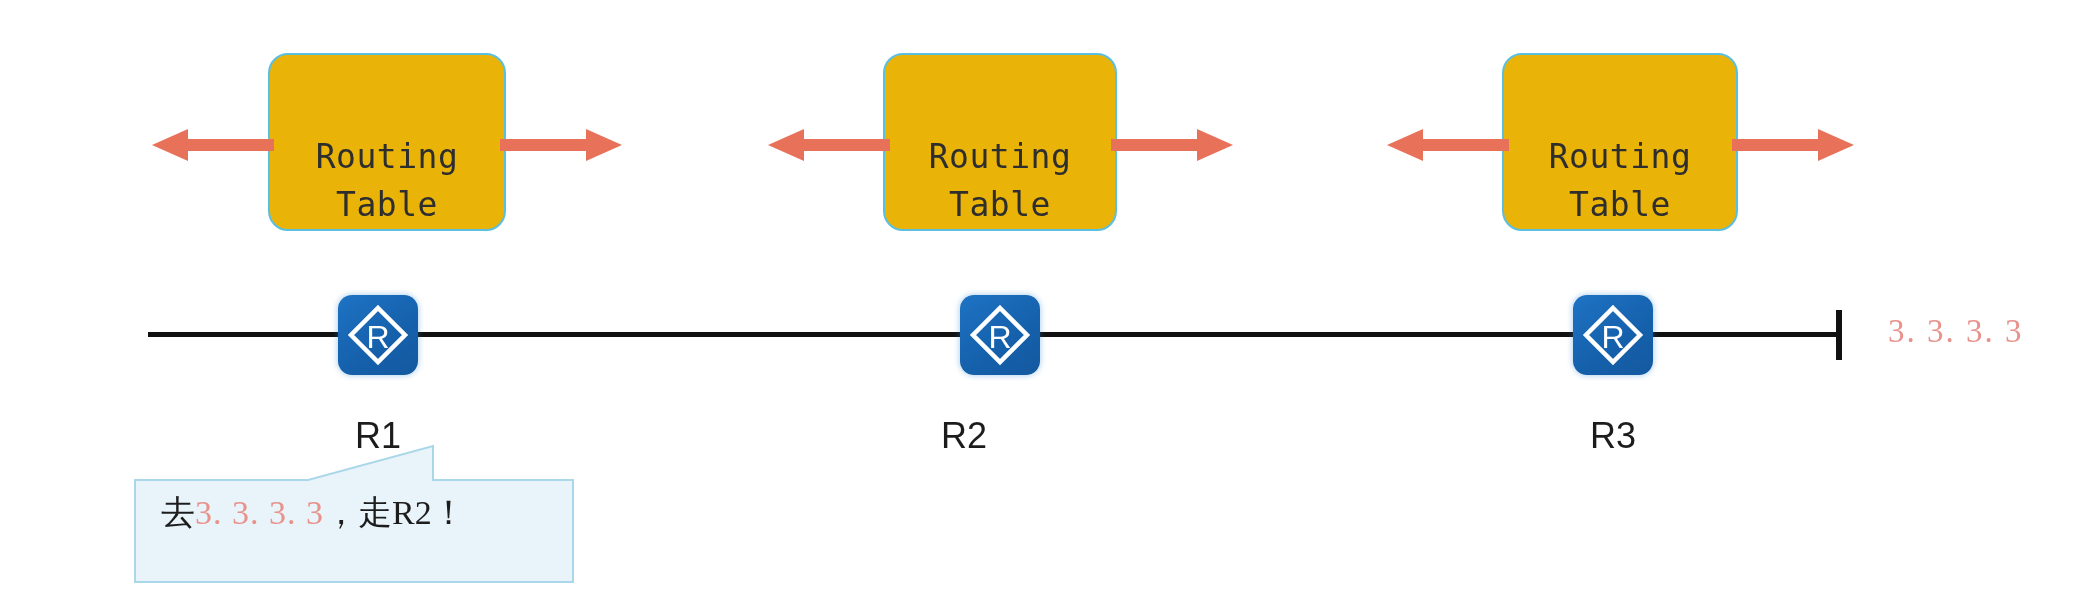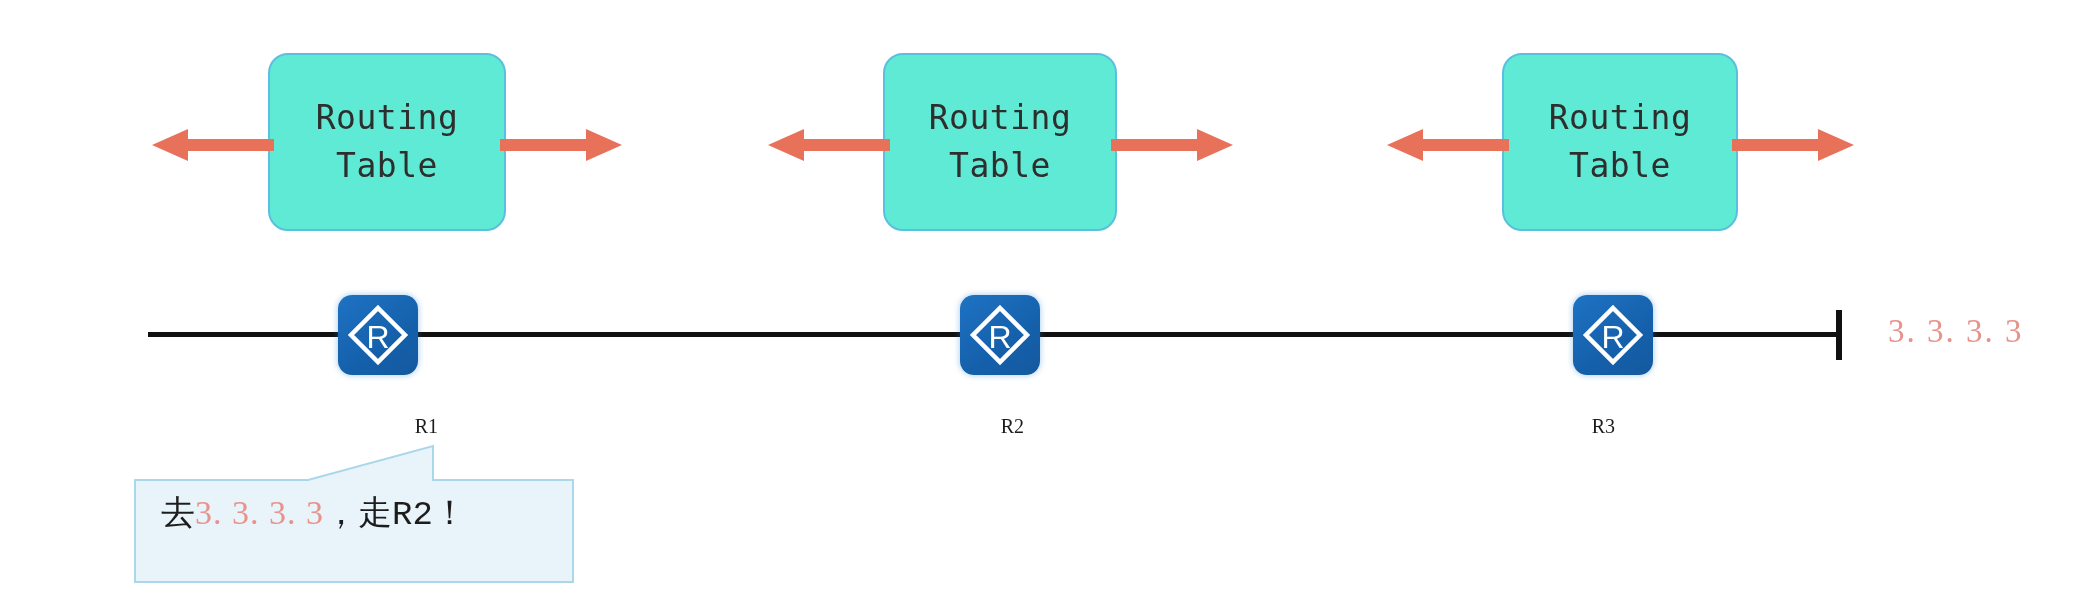--- a/index.html
+++ b/index.html
@@ -16,25 +16,25 @@
     width: 2094px;
     height: 611px;
     background: #ffffff;
     overflow: hidden;
   }
 
   
   .rt-box {
     position: absolute;
     box-sizing: border-box;
-    background: #5eead4;
+    background: #eab308;
     border: 2.5px solid #5bbfe0;
     border-radius: 20px;
     display: flex;
-    align-items: center;
+    align-items: flex-end;
     justify-content: center;
     text-align: center;
   }
   .rt-box .rt-label {
     font-family: "DejaVu Sans Mono", "Liberation Mono", monospace;
     font-size: 33px;
     line-height: 1.45;
     color: #2e2e2e;
     letter-spacing: 0.5px;
     white-space: pre-line;
@@ -70,24 +70,24 @@
   }
   .router svg {
     position: absolute;
     left: 0; top: 0;
     width: 80px; height: 80px;
   }
 
   
   .router-name {
     position: absolute;
-    font-family: Liberation Serif, serif;
-    font-size: 20px;
+    font-family: Liberation Sans, sans-serif;
+    font-size: 36px;
     color: #1c1c1c;
-    text-align: right;
+    text-align: center;
     white-space: nowrap;
   }
 
   
   .dest-ip {
     position: absolute;
     font-family: "Liberation Serif", "DejaVu Serif", serif;
     font-size: 33px;
     letter-spacing: 2px;
     color: #e8928c;
@@ -107,21 +107,21 @@
     font-size: 34px;
     color: #1c1c1c;
     white-space: nowrap;
   }
   .callout-text .ip {
     font-family: "Liberation Serif", "DejaVu Serif", serif;
     color: #e8928c;
     letter-spacing: 1px;
   }
   .callout-text .tail-txt {
-    font-family: Liberation Mono, monospace;
+    font-family: Liberation Serif, serif;
   }
 </style>
 </head>
 <body>
 
 <div id="stage">
 
   <div class="rt-box" style="left:268px; top:53px; width:238px; height:178px;">
     <span class="rt-label">Routing
 Table</span>
@@ -185,21 +185,21 @@
     </svg>
   </div>
   <div class="router-name" style="left:904px; top:415px; width:120px;">R2</div>
 
   <div class="router" style="left:1573px; top:295px;">
     <svg viewBox="0 0 80 80">
       <path d="M40 13 L67 40 L40 67 L13 40 Z" fill="none" stroke="#ffffff" stroke-width="4.5"></path>
       <text x="40" y="53" text-anchor="middle" font-family="Liberation Sans, sans-serif" font-size="32" fill="#ffffff">R</text>
     </svg>
   </div>
-  <div class="router-name" style="left:1495px; top:415px; width:120px;">R3</div>
+  <div class="router-name" style="left:1553px; top:415px; width:120px;">R3</div>
 
   <div class="dest-ip" style="left:1888px; top:313px;">3. 3. 3. 3</div>
 
   <div class="callout" style="left:133px; top:442px;">
     <svg width="442" height="142" viewBox="0 0 442 142">
       <path d="M2 38 L175 38 L300 4 L300 38 L440 38 L440 140 L2 140 Z" fill="#e9f4fa" stroke="#aad7e9" stroke-width="2"></path>
     </svg>
     <div class="callout-text">
       <span>去</span><span class="ip">3. 3. 3. 3</span><span class="tail-txt">，走R2！</span>
     </div>

